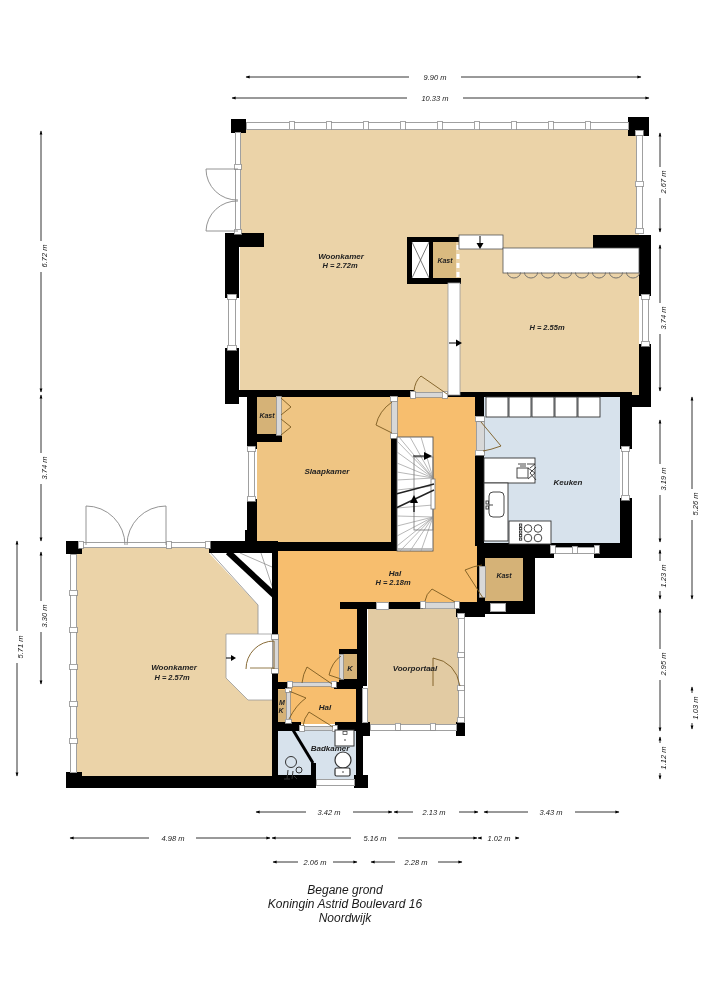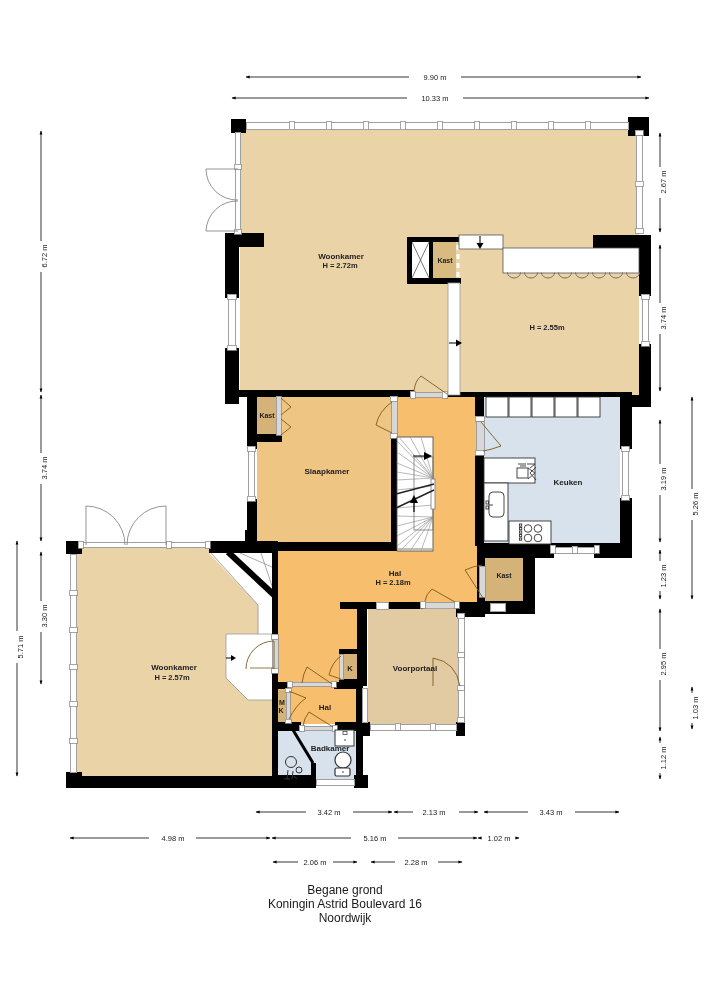--- a/index.html
+++ b/index.html
@@ -1,16 +1,16 @@
 <!DOCTYPE html>
 <html><head>
 <meta charset="utf-8">
 <style>
 html,body{margin:0;padding:0;background:#fff;}
-#plan{width:707px;height:1000px;position:relative;background:#ffffff;font-family:"Liberation Sans", sans-serif;}
+#plan{width:707px;height:1000px;position:relative;background:#ffffff;font-family:"Liberation Sans", sans-serif;font-style:italic;}
 text{font-family:"Liberation Sans", sans-serif;fill:#1a1a1a;}
 .dim{font-size:7.5px;fill:#000;}
 .room{font-size:8px;font-weight:bold;fill:#222;}
 .sub{font-size:7.5px;font-weight:bold;fill:#222;}
 .small{font-size:7px;font-weight:bold;fill:#222;}
 </style>
 </head>
 <body>
 <div id="plan">
 <svg width="707" height="1000" viewBox="0 0 707 1000">

